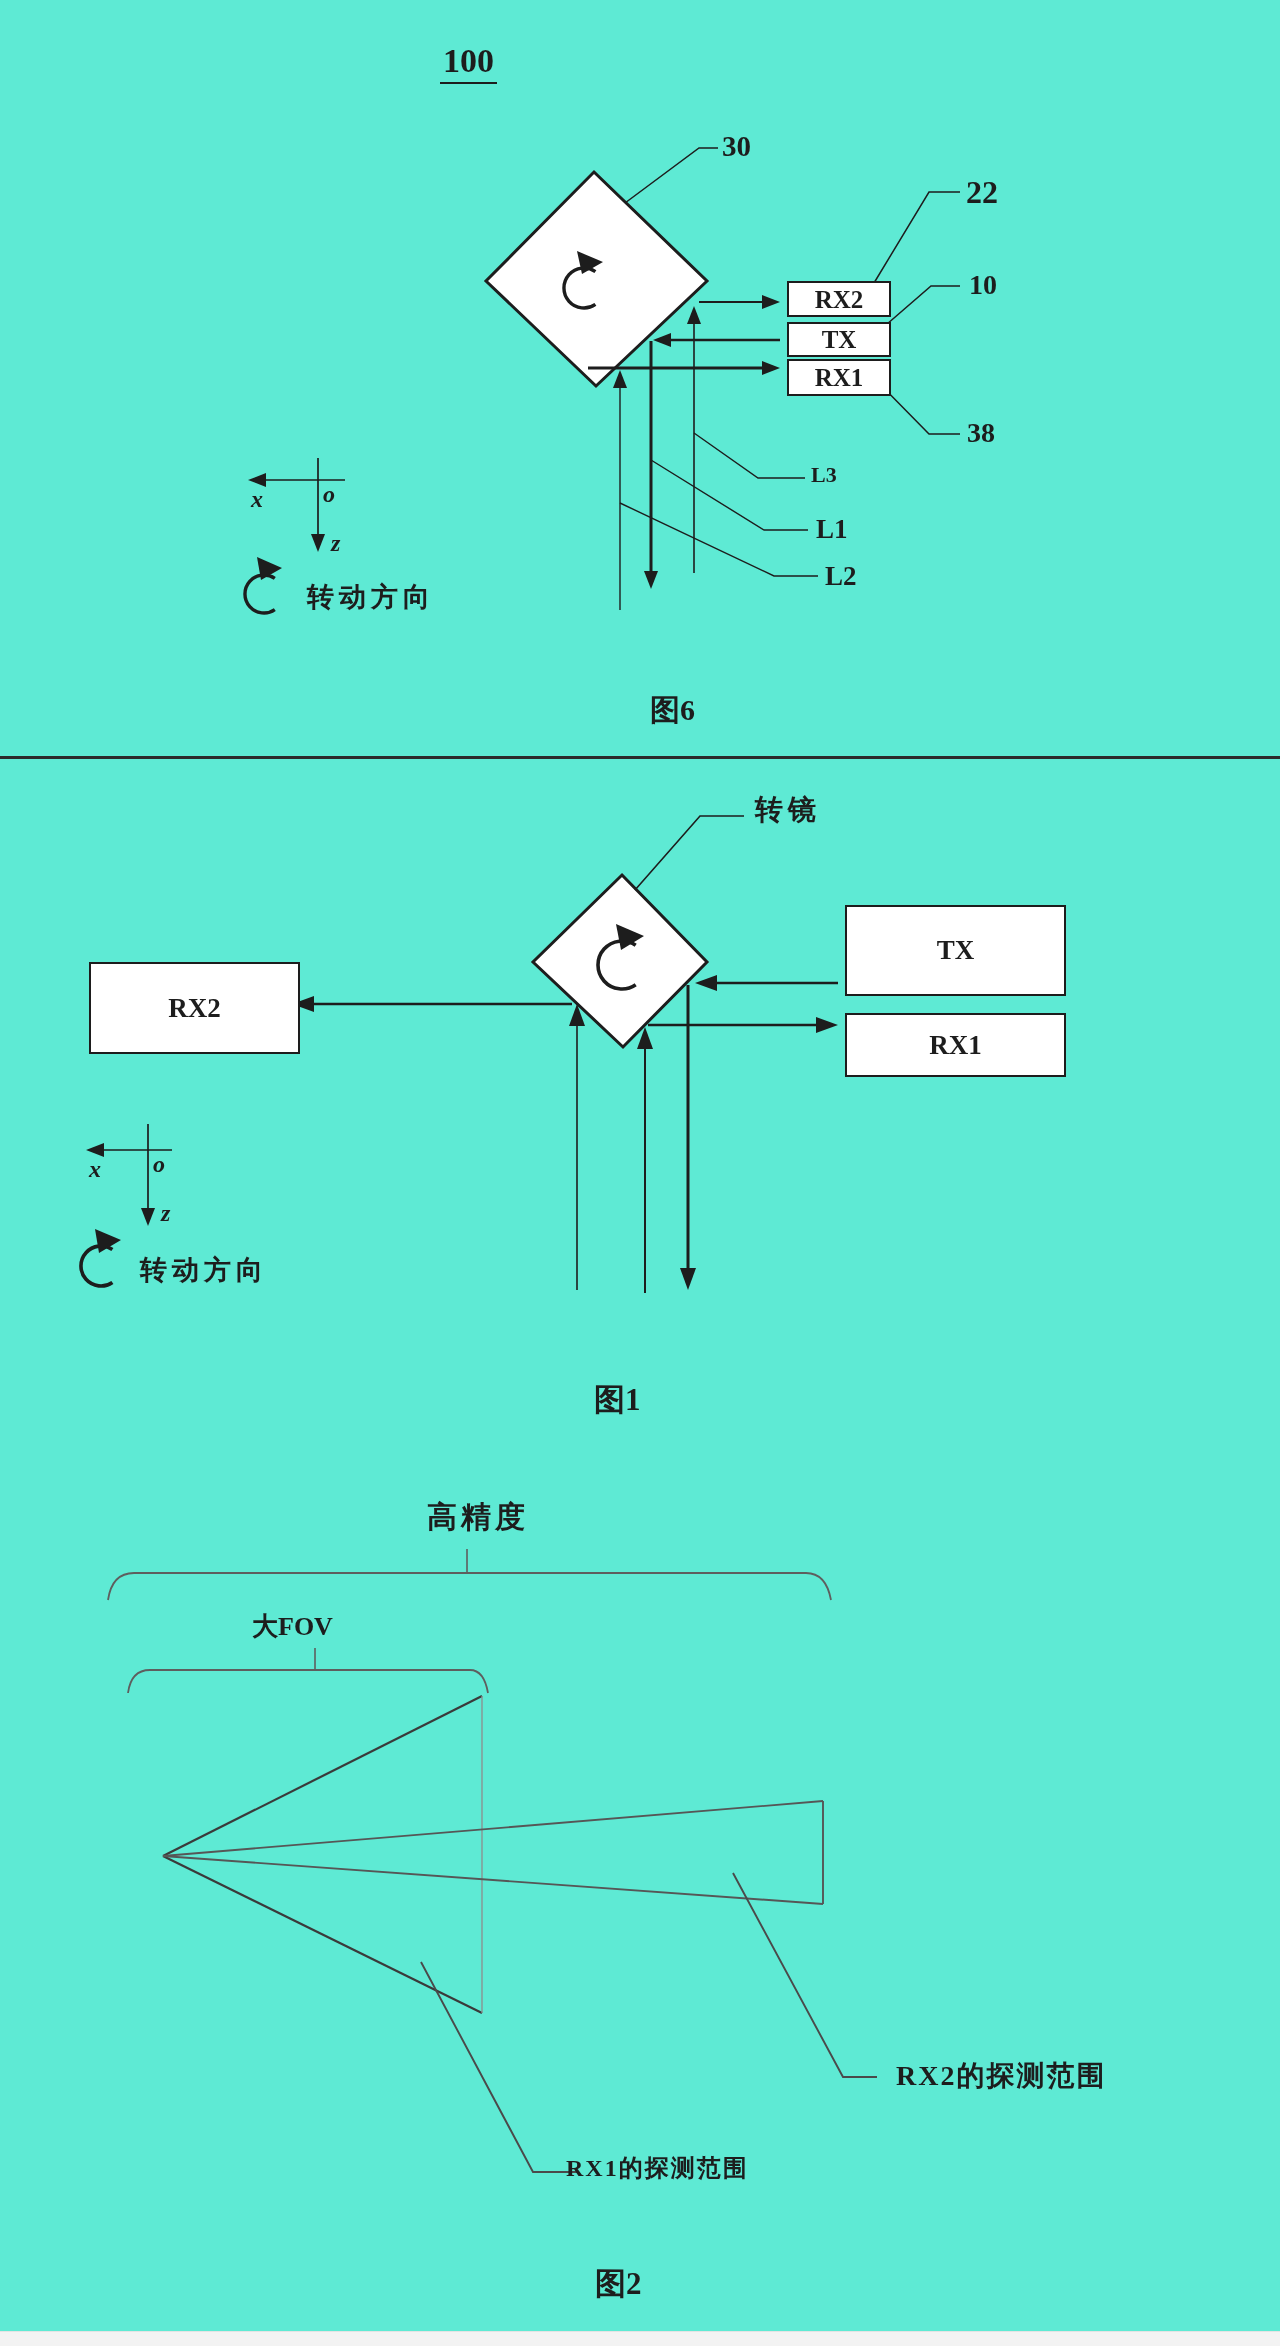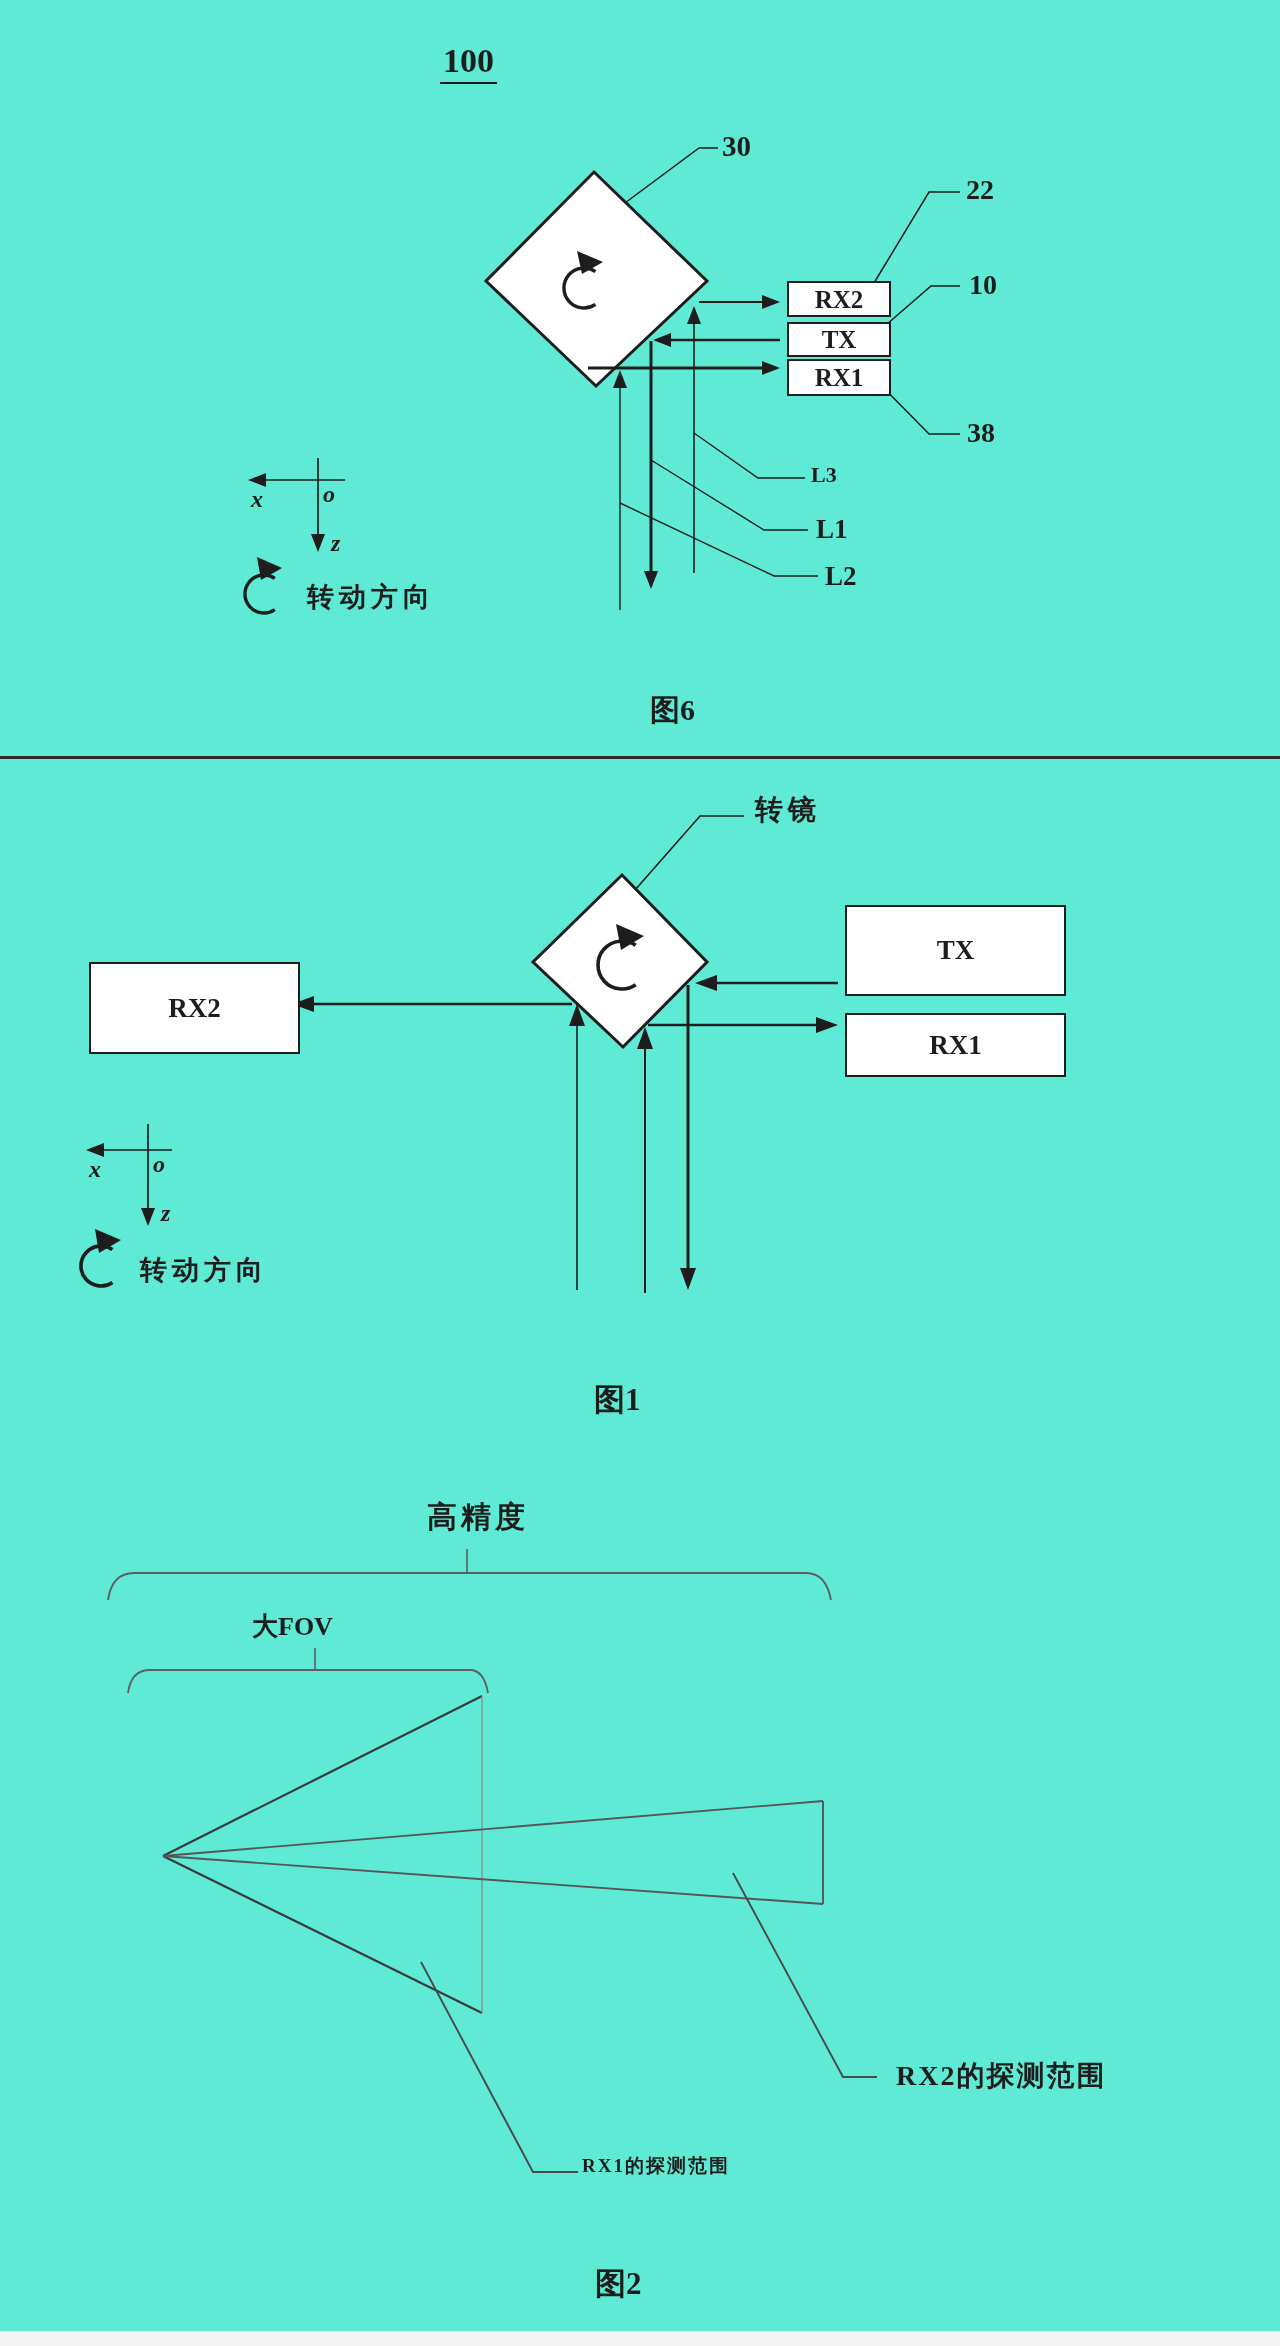--- a/index.html
+++ b/index.html
@@ -112,21 +112,21 @@
   <div class="box" style="left:780px;top:281px;width:100px;height:32px;">
     <span class="txt" style="position:static;font-size:25px;">RX2</span>
   </div>
   <div class="box" style="left:780px;top:322px;width:100px;height:31px;">
     <span class="txt" style="position:static;font-size:25px;">TX</span>
   </div>
   <div class="box" style="left:780px;top:359px;width:100px;height:33px;">
     <span class="txt" style="position:static;font-size:25px;">RX1</span>
   </div>
 
-  <div class="txt" style="left:966px;top:176px;font-size:28px;">22</div>
+  <div class="txt" style="left:966px;top:176px;font-size:32px;">22</div>
   <div class="txt" style="left:969px;top:271px;font-size:28px;">10</div>
   <div class="txt" style="left:967px;top:419px;font-size:28px;">38</div>
 
   <div class="txt" style="left:811px;top:464px;font-size:22px;">L3</div>
   <div class="txt" style="left:816px;top:516px;font-size:27px;">L1</div>
   <div class="txt" style="left:825px;top:563px;font-size:27px;">L2</div>
 
   <div class="txt ital" style="left:251px;top:487px;font-size:24px;">x</div>
   <div class="txt ital" style="left:323px;top:482px;font-size:24px;">o</div>
   <div class="txt ital" style="left:331px;top:531px;font-size:24px;">z</div>
@@ -150,19 +150,19 @@
 
   <div class="txt ital" style="left:89px;top:1157px;font-size:24px;">x</div>
   <div class="txt ital" style="left:153px;top:1152px;font-size:24px;">o</div>
   <div class="txt ital" style="left:161px;top:1201px;font-size:24px;">z</div>
   <div class="txt cjk" style="left:140px;top:1257px;font-size:27px;">转动方向</div>
 
   <div class="txt" style="left:594px;top:1384px;font-size:31px;">图1</div>
 
   <div class="txt" style="left:427px;top:1502px;font-size:30px;letter-spacing:4px;">高精度</div>
   <div class="txt" style="left:252px;top:1614px;font-size:26px;">大FOV</div>
-  <div class="txt" style="left:582px;top:2156px;font-size:19px;letter-spacing:2px;">RX1的探测范围</div>
+  <div class="txt" style="left:566px;top:2156px;font-size:24px;letter-spacing:2px;">RX1的探测范围</div>
   <div class="txt" style="left:896px;top:2062px;font-size:28px;letter-spacing:2px;">RX2的探测范围</div>
   <div class="txt" style="left:595px;top:2268px;font-size:31px;">图2</div>
 
   <div class="band" style="top:2331px;height:15px;"></div>
 
 </div>
 
 </body></html>

